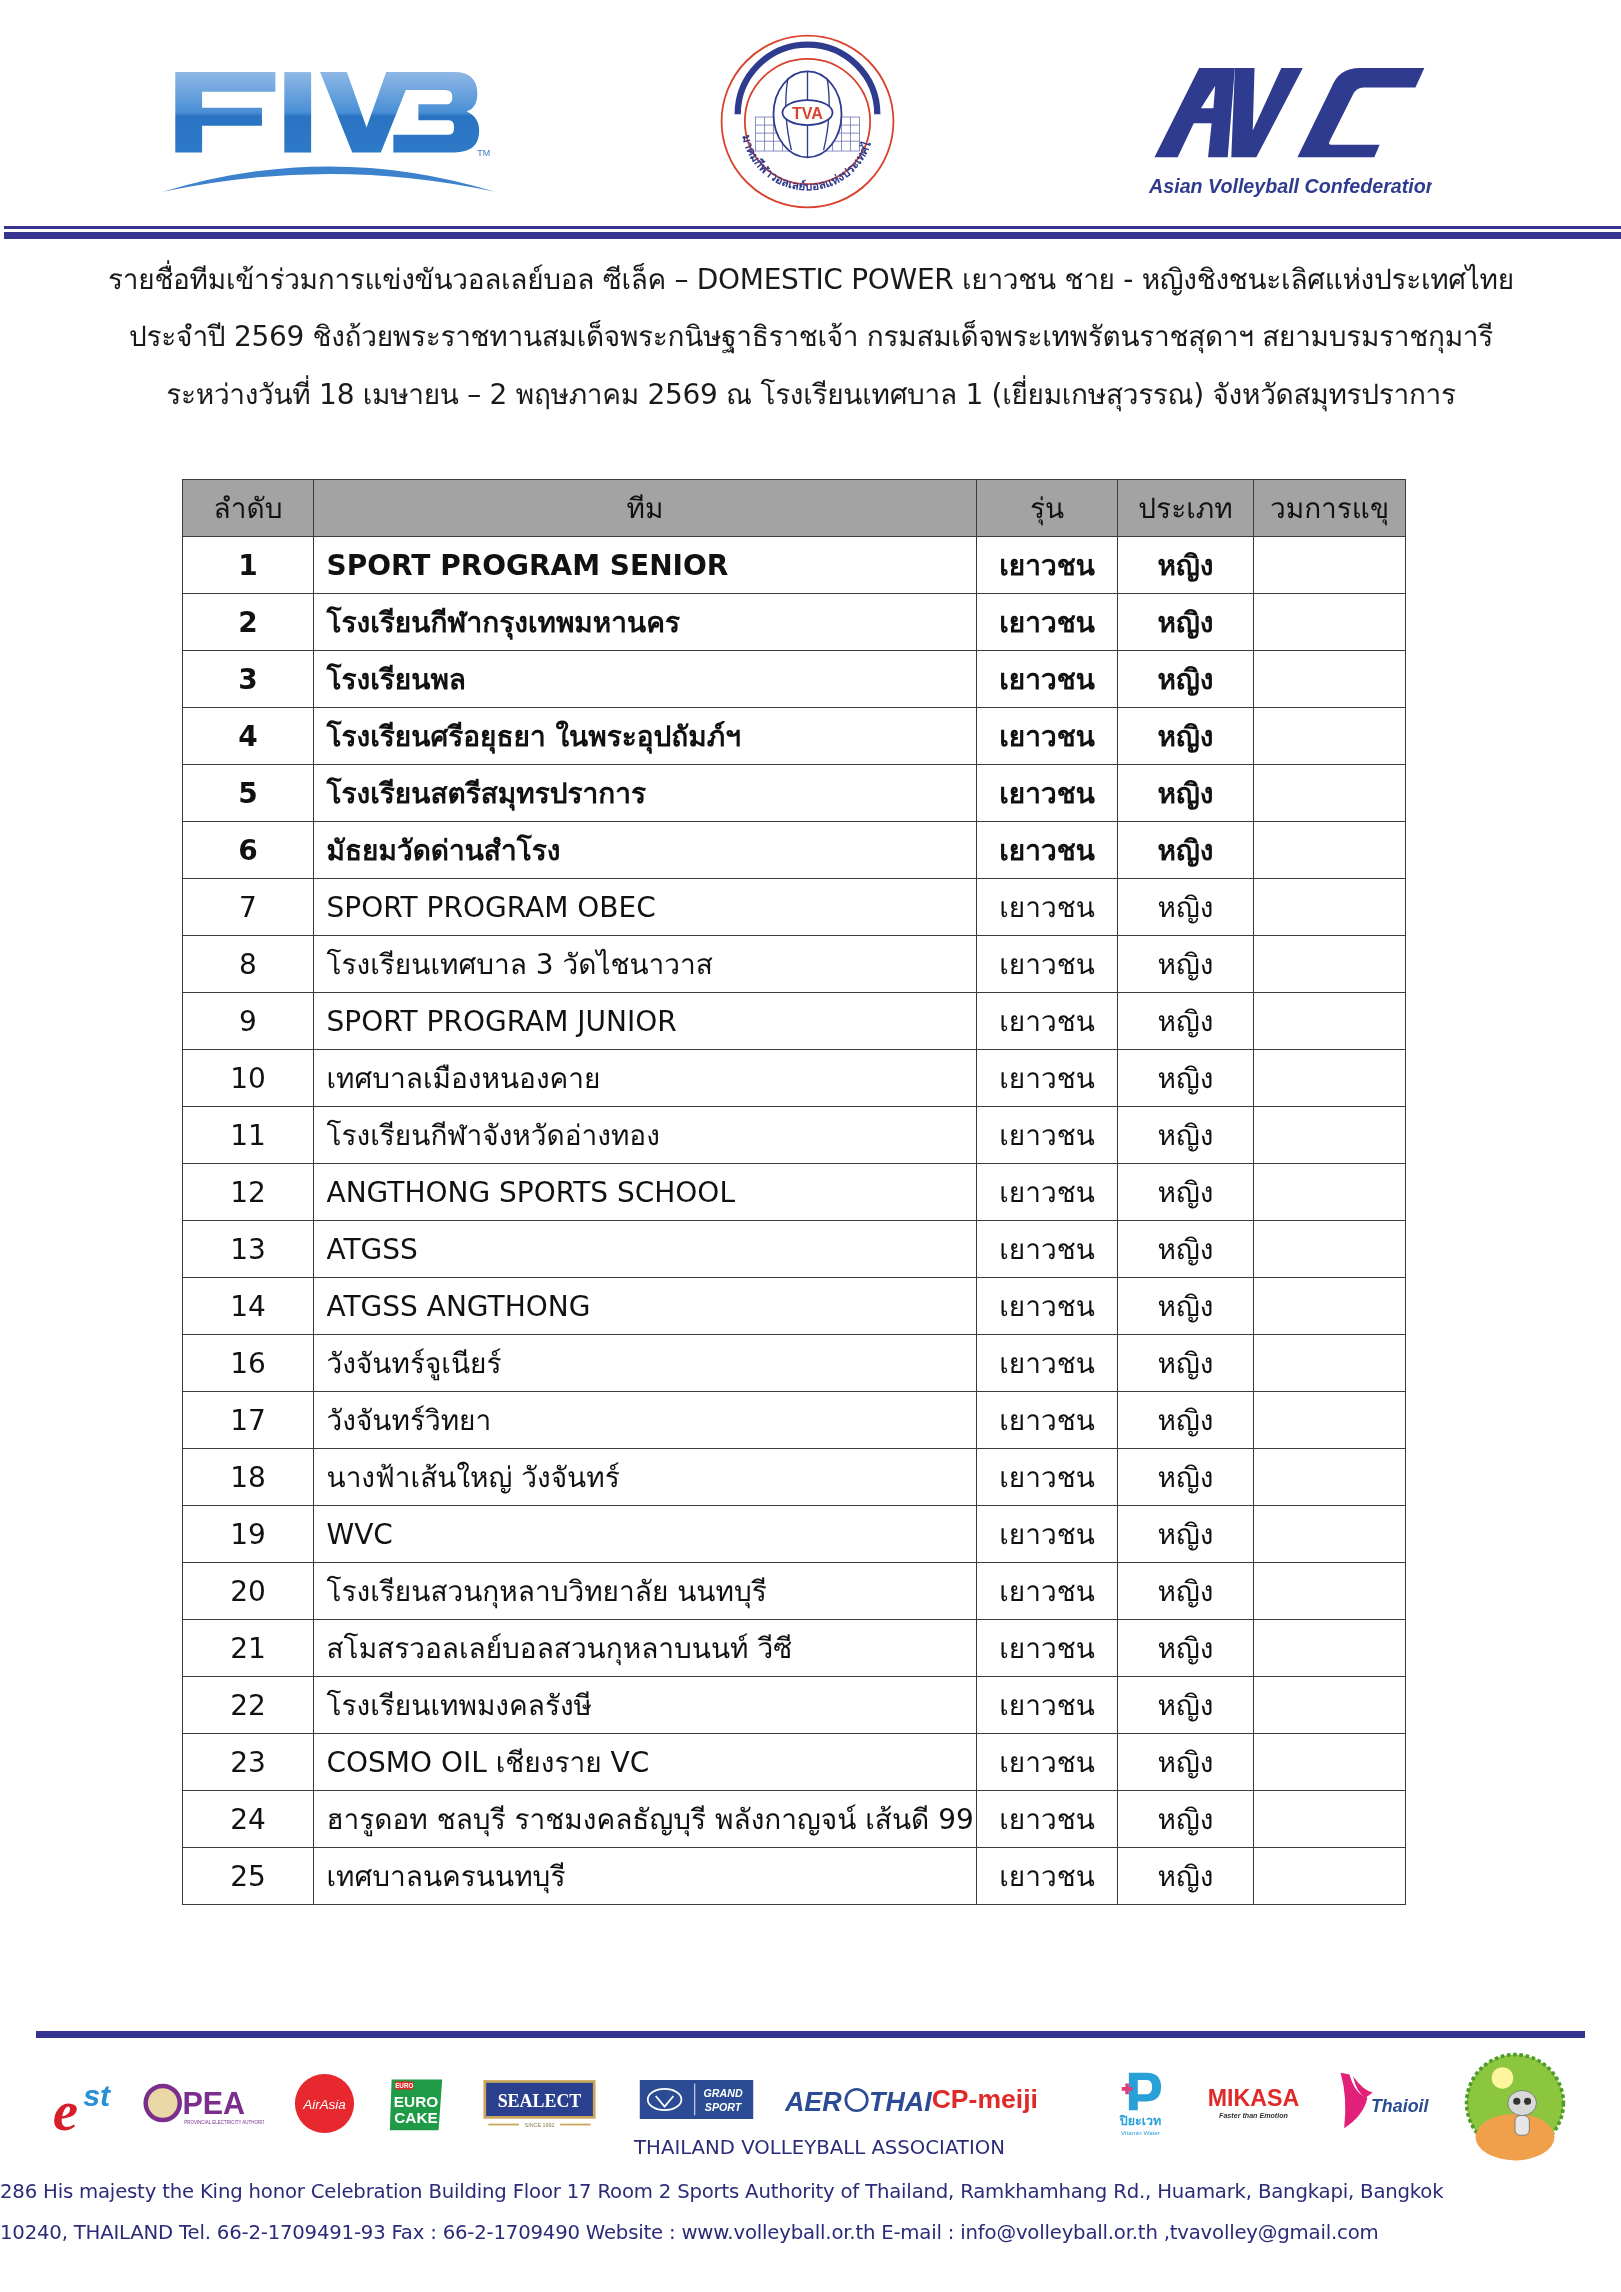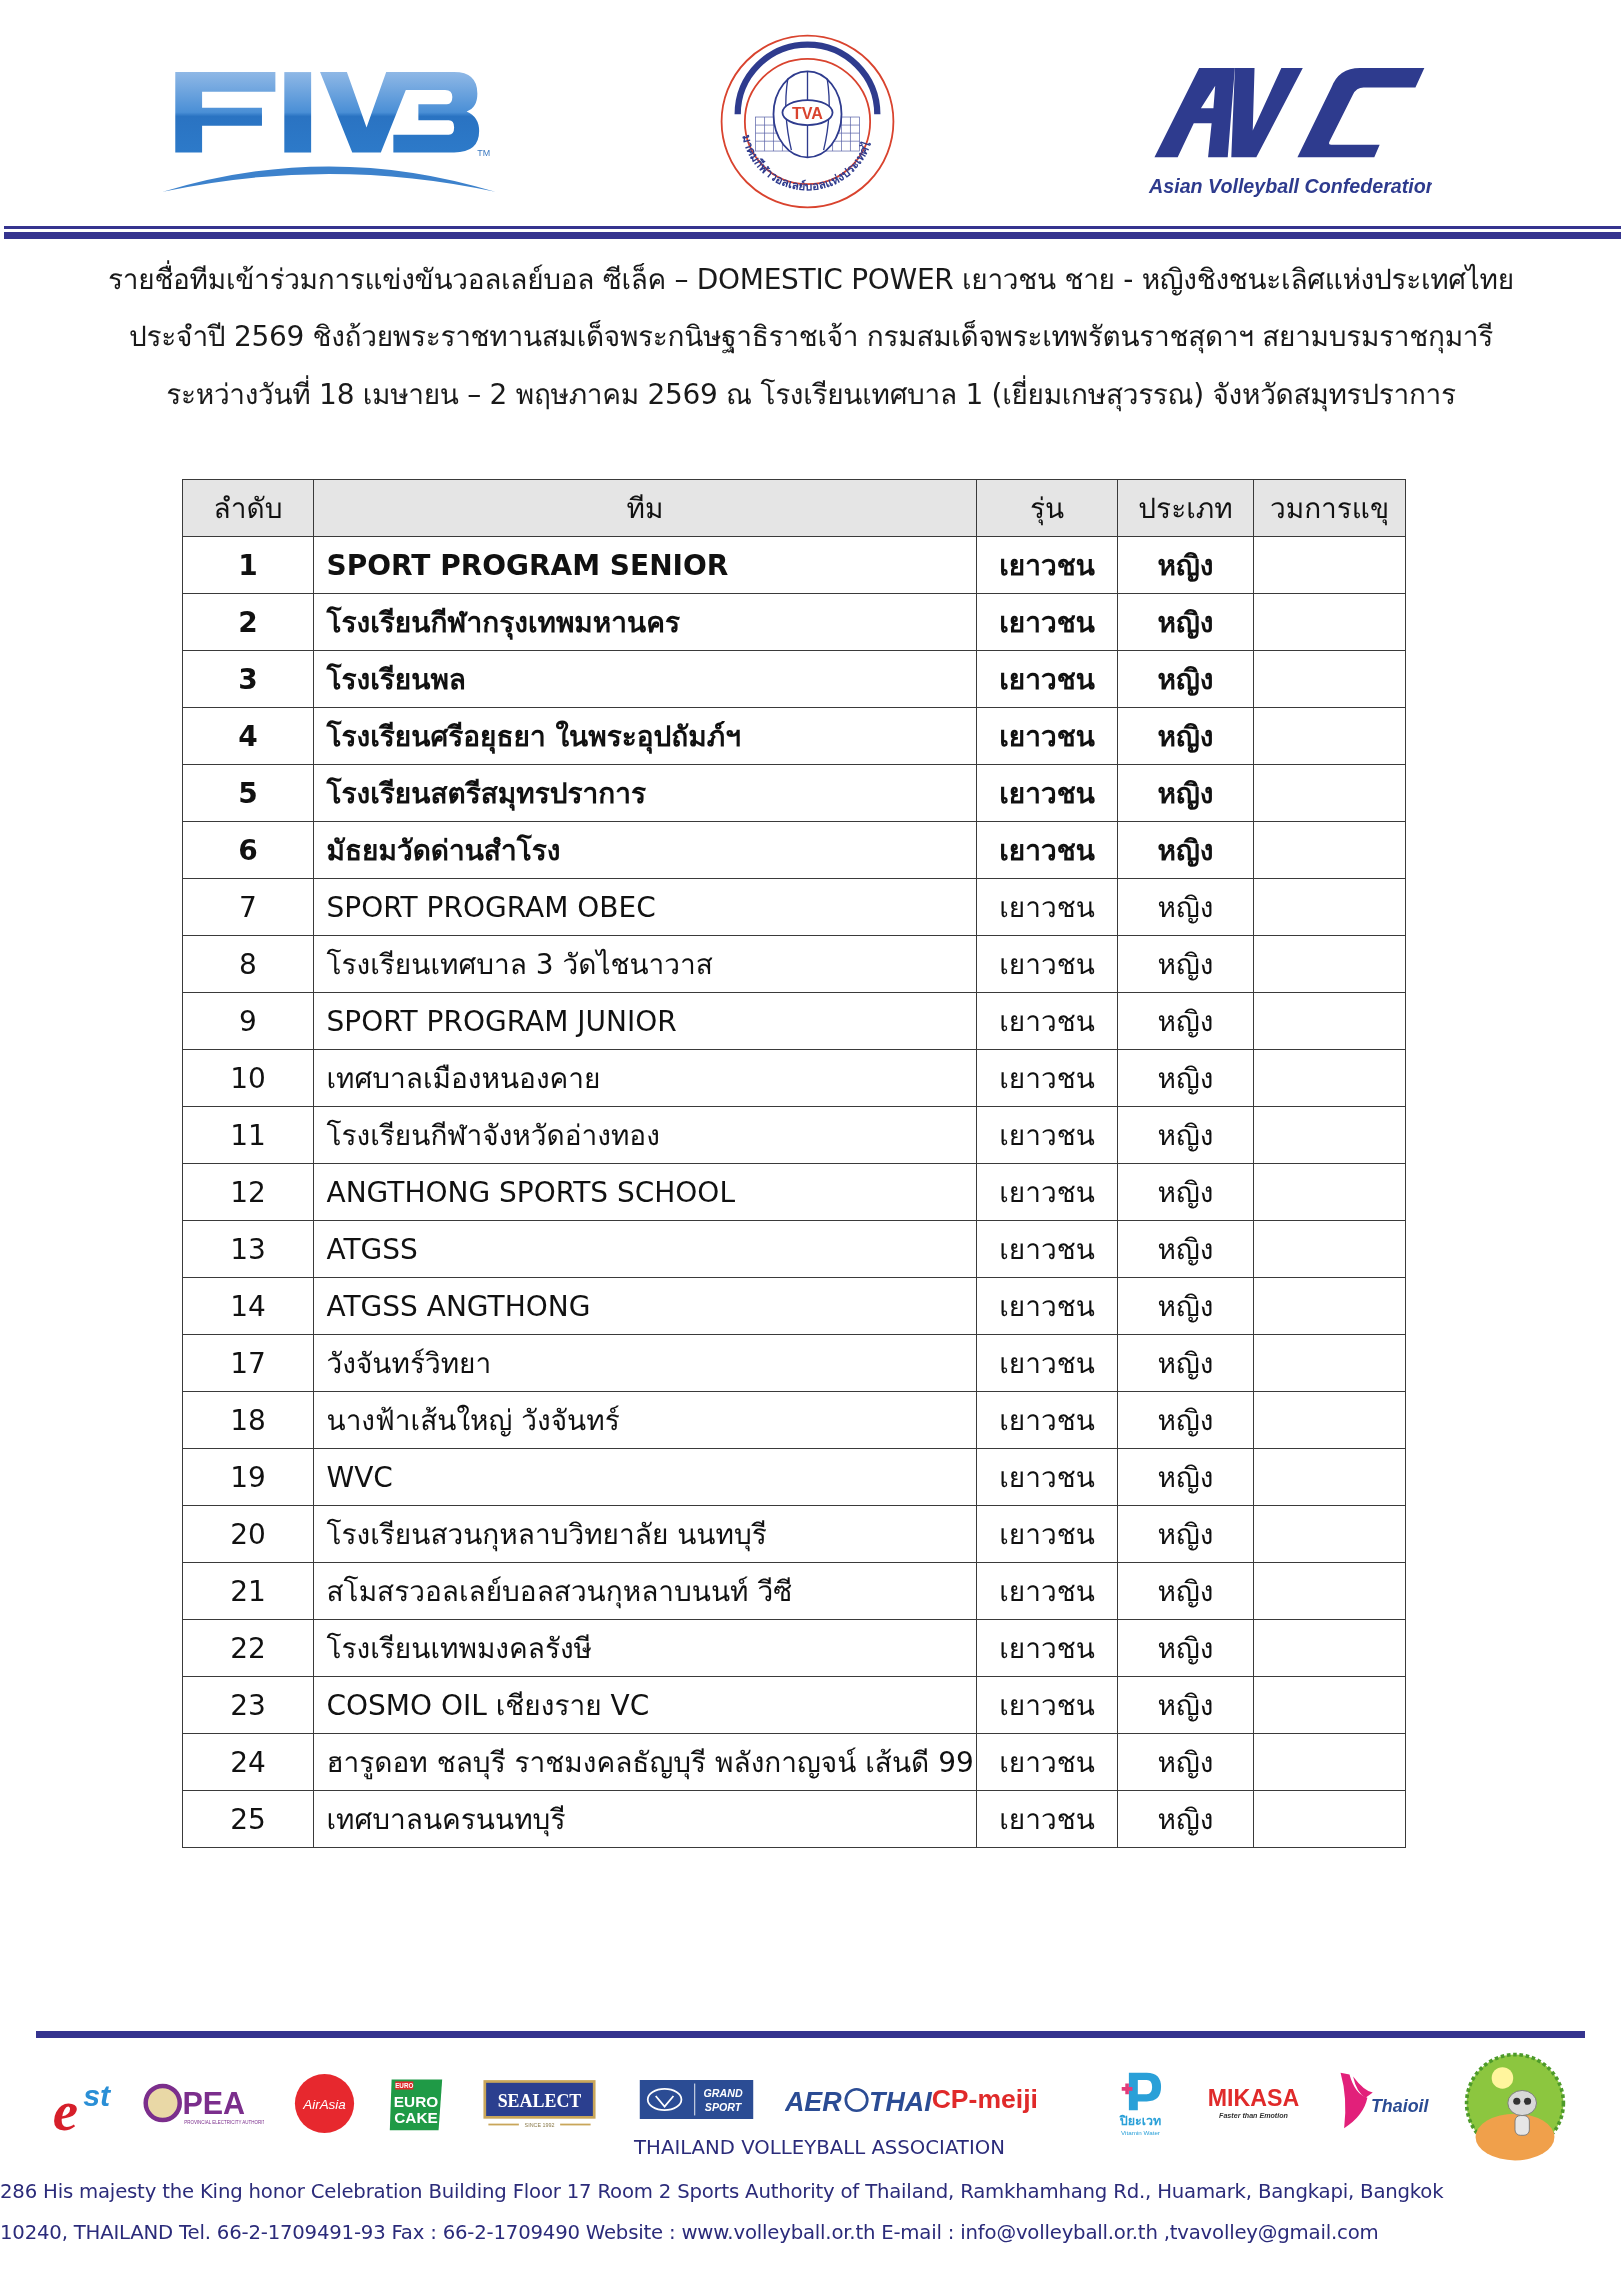--- a/index.html
+++ b/index.html
@@ -18,21 +18,21 @@
   .title-line { left: 0; width: 1622px; text-align: center; font-size: 28px; color: #1a1a1a;
                 letter-spacing: -0.3px; white-space: nowrap; }
   #t1 { top: 257px; }
   #t2 { top: 314px; }
   #t3 { top: 372px; }
 
   
   #team-table { left: 182px; top: 479px; border-collapse: collapse; table-layout: fixed; }
   #team-table th, #team-table td { border: 1.8px solid #3a3a3a; padding: 0; height: 56px; font-size: 28px;
          white-space: nowrap; overflow: hidden; }
-  #team-table th { background: #e5e5e5; font-weight: normal; height: 56px; text-align: center; color: #111; }
+  #team-table th { background: #a3a3a3; font-weight: normal; height: 56px; text-align: center; color: #111; }
   #team-table td { text-align: center; }
   #team-table td.team { text-align: left; padding-left: 12.5px; }
   #team-table tr.bold td { font-weight: bold; }
   col.c1 { width: 131px; } col.c2 { width: 663px; } col.c3 { width: 141px; }
   col.c4 { width: 136px; } col.c5 { width: 152px; }
 
   .footer-rule { left: 36px; top: 2031px; width: 1549px; height: 7.2px; background: #35348f; }
 
   
   .sp { position: absolute; display: flex; align-items: center; justify-content: center; }
@@ -227,20 +227,27 @@
         <td></td>
       </tr>
       <tr>
         <td>14</td>
         <td class="team">ATGSS ANGTHONG</td>
         <td>เยาวชน</td>
         <td>หญิง</td>
         <td></td>
       </tr>
       <tr>
+        <td>16</td>
+        <td class="team">วังจันทร์จูเนียร์</td>
+        <td>เยาวชน</td>
+        <td>หญิง</td>
+        <td></td>
+      </tr>
+      <tr>
         <td>17</td>
         <td class="team">วังจันทร์วิทยา</td>
         <td>เยาวชน</td>
         <td>หญิง</td>
         <td></td>
       </tr>
       <tr>
         <td>18</td>
         <td class="team">นางฟ้าเส้นใหญ่ วังจันทร์</td>
         <td>เยาวชน</td>

